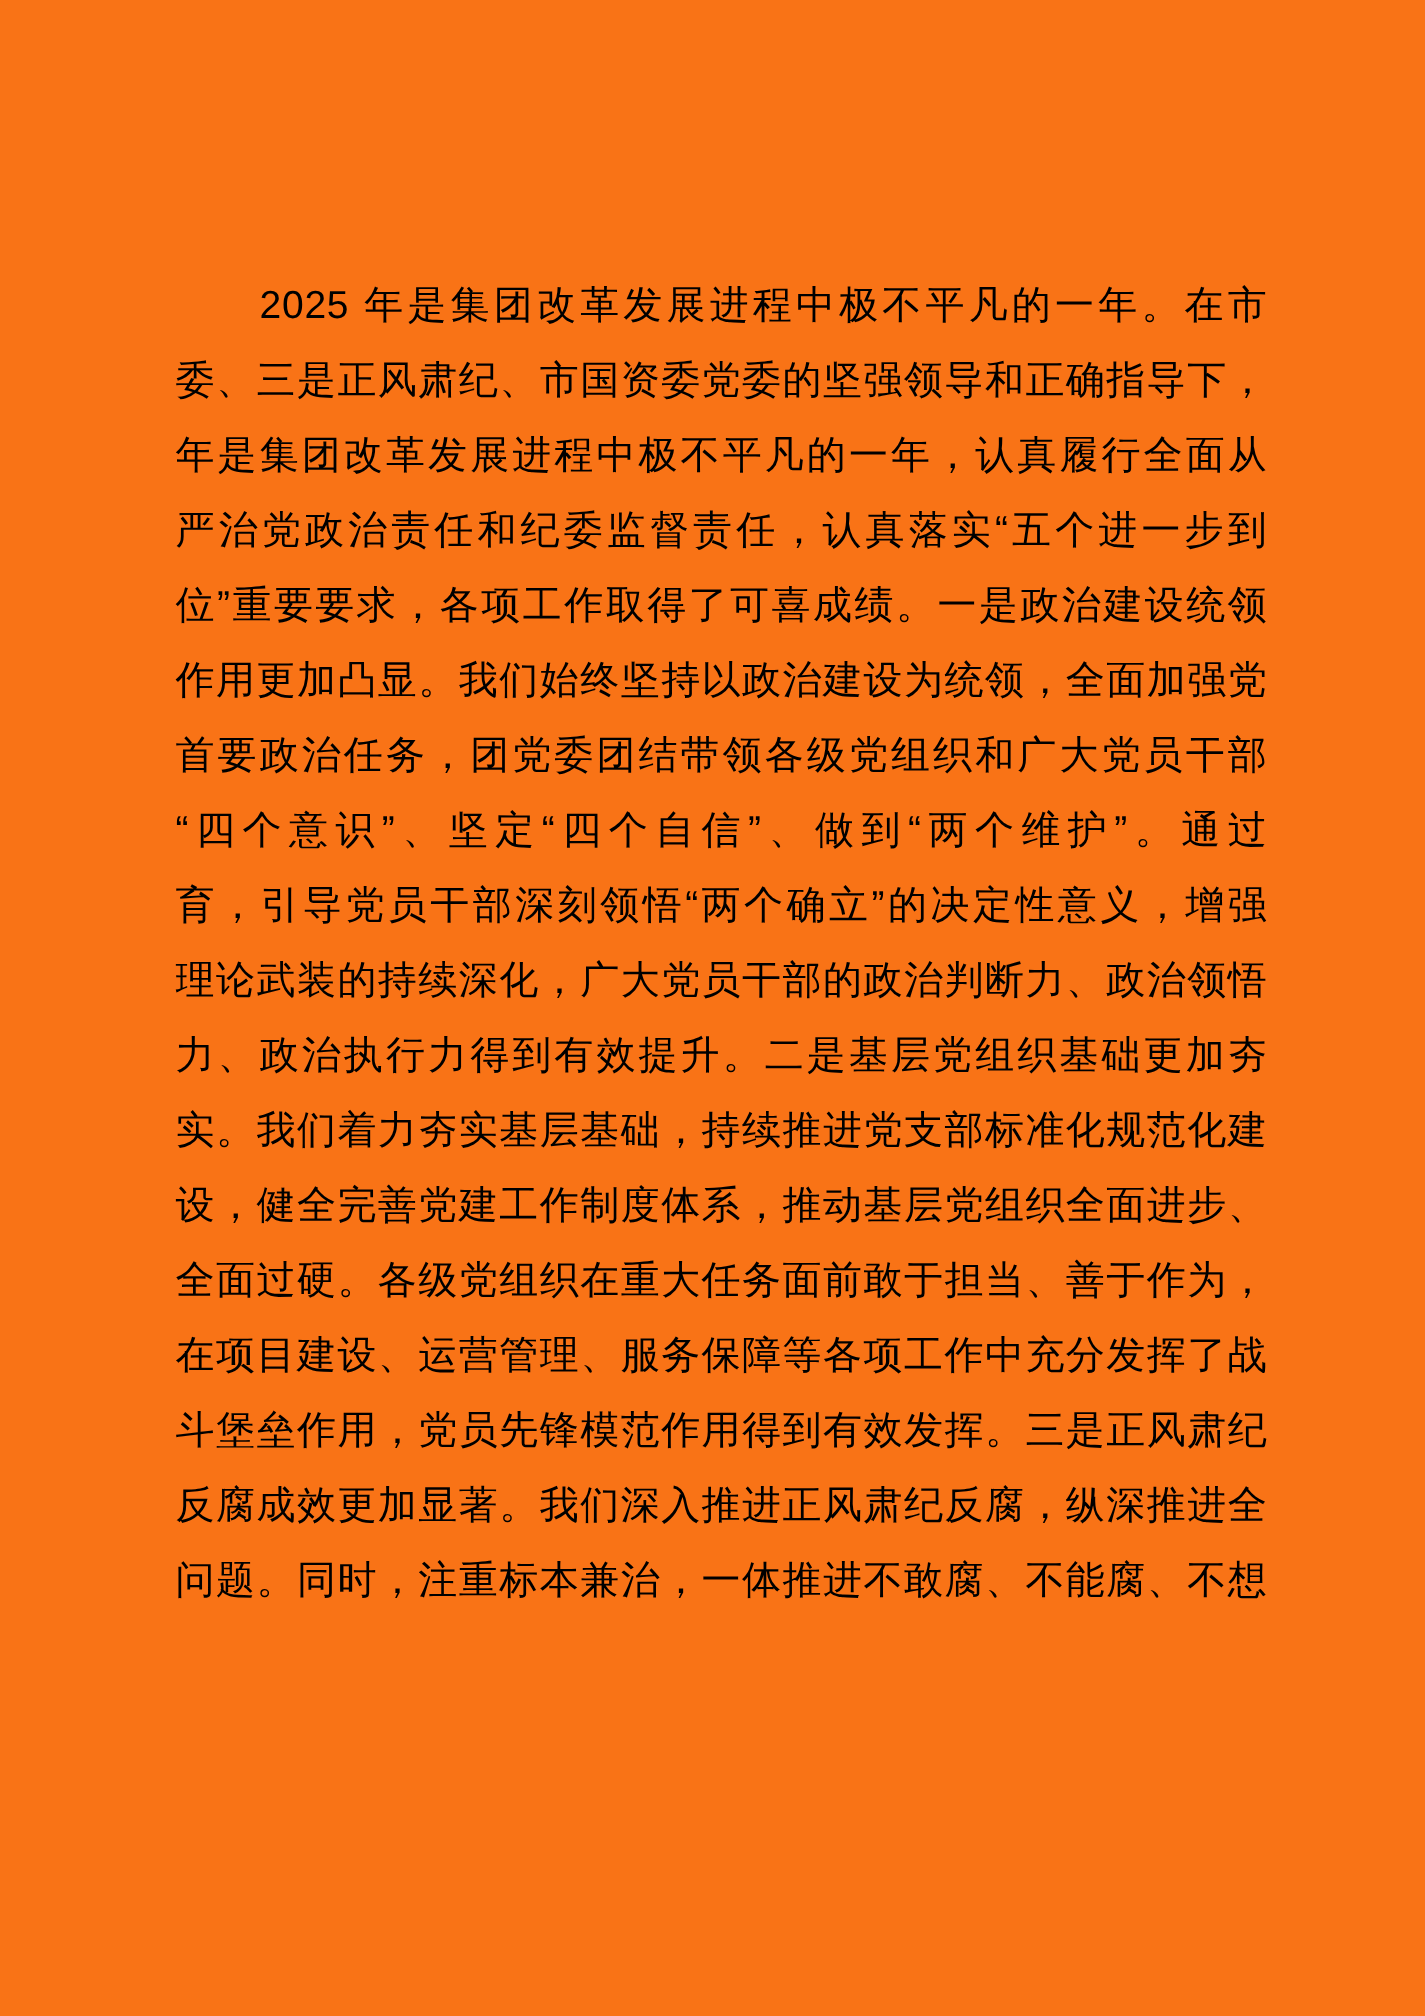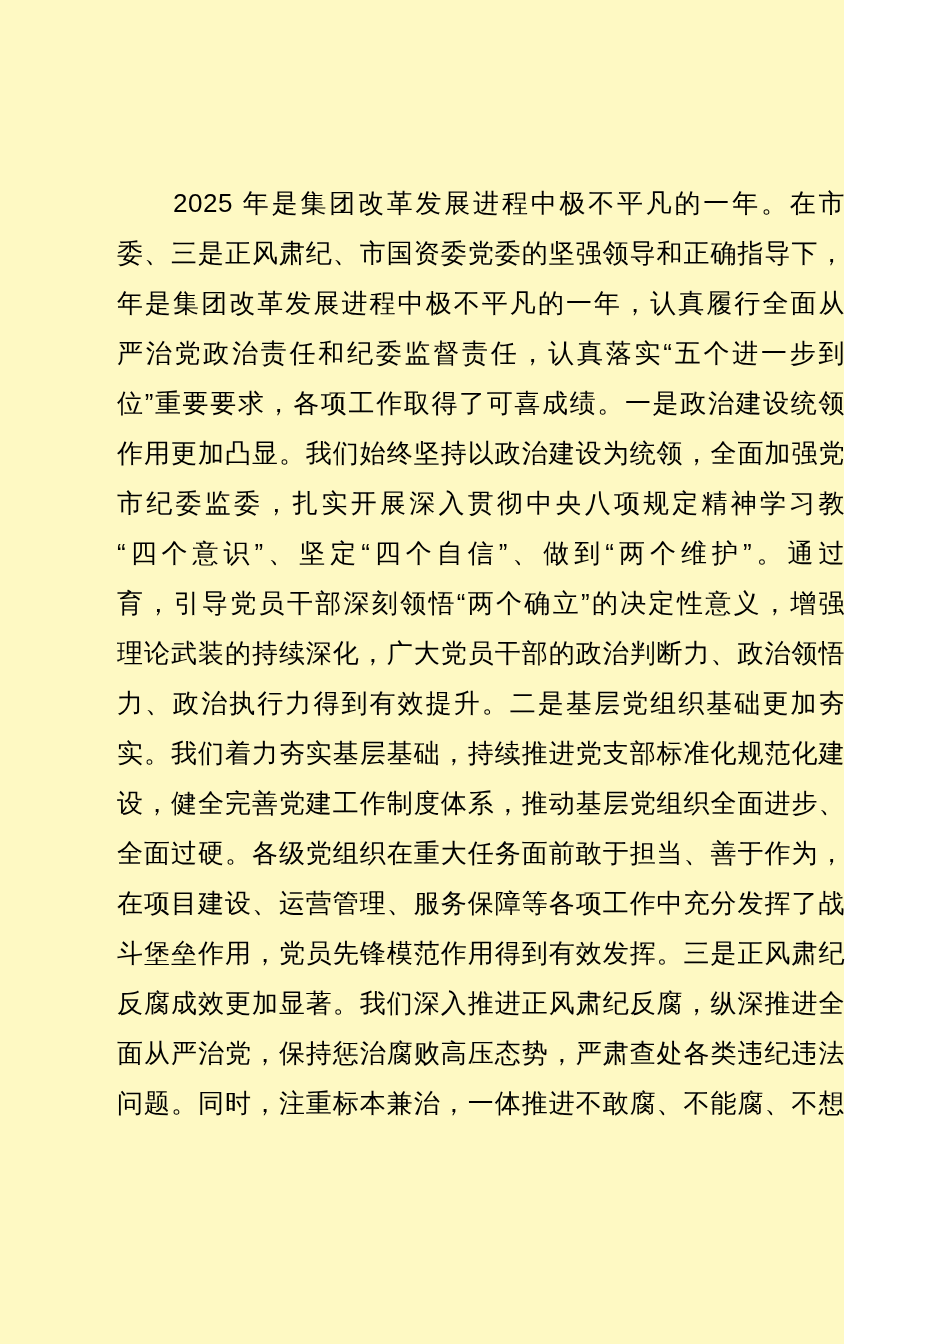--- a/index.html
+++ b/index.html
@@ -11,23 +11,23 @@
     width: 950px;
     height: 1344px;
     position: relative;
     overflow: hidden;
     font-family: "Liberation Sans", sans-serif;
   }
   .page {
     position: absolute;
     left: 0;
     top: 0;
-    width: 844px;
+    width: 950px;
     height: 1344px;
-    background: #fef9c3;
+    background: #f97316;
     color: #000000;
   }
   .paragraph {
     position: absolute;
     left: 117px;
     top: 178px;
     width: 728px;
     font-size: 26px;
     color: #000000;
     font-family: "Liberation Sans", sans-serif;
@@ -49,27 +49,26 @@
 <body>
 
 <div class="page">
   <div class="paragraph">
       <div class="line indent">2025 年是集团改革发展进程中极不平凡的一年。在市</div>
       <div class="line">委、三是正风肃纪、市国资委党委的坚强领导和正确指导下，集</div>
       <div class="line">年是集团改革发展进程中极不平凡的一年，认真履行全面从</div>
       <div class="line">严治党政治责任和纪委监督责任，认真落实“五个进一步到</div>
       <div class="line">位”重要要求，各项工作取得了可喜成绩。一是政治建设统领</div>
       <div class="line">作用更加凸显。我们始终坚持以政治建设为统领，全面加强党</div>
-      <div class="line">市纪委监委，扎实开展深入贯彻中央八项规定精神学习教</div>
+      <div class="line">首要政治任务，团党委团结带领各级党组织和广大党员干部</div>
       <div class="line">“四个意识”、坚定“四个自信”、做到“两个维护”。通过</div>
       <div class="line">育，引导党员干部深刻领悟“两个确立”的决定性意义，增强</div>
       <div class="line">理论武装的持续深化，广大党员干部的政治判断力、政治领悟</div>
       <div class="line">力、政治执行力得到有效提升。二是基层党组织基础更加夯</div>
       <div class="line">实。我们着力夯实基层基础，持续推进党支部标准化规范化建</div>
       <div class="line">设，健全完善党建工作制度体系，推动基层党组织全面进步、</div>
       <div class="line">全面过硬。各级党组织在重大任务面前敢于担当、善于作为，</div>
       <div class="line">在项目建设、运营管理、服务保障等各项工作中充分发挥了战</div>
       <div class="line">斗堡垒作用，党员先锋模范作用得到有效发挥。三是正风肃纪</div>
       <div class="line">反腐成效更加显著。我们深入推进正风肃纪反腐，纵深推进全</div>
-      <div class="line">面从严治党，保持惩治腐败高压态势，严肃查处各类违纪违法</div>
       <div class="line">问题。同时，注重标本兼治，一体推进不敢腐、不能腐、不想</div>
     </div>
 </div>
 
 </body></html>

